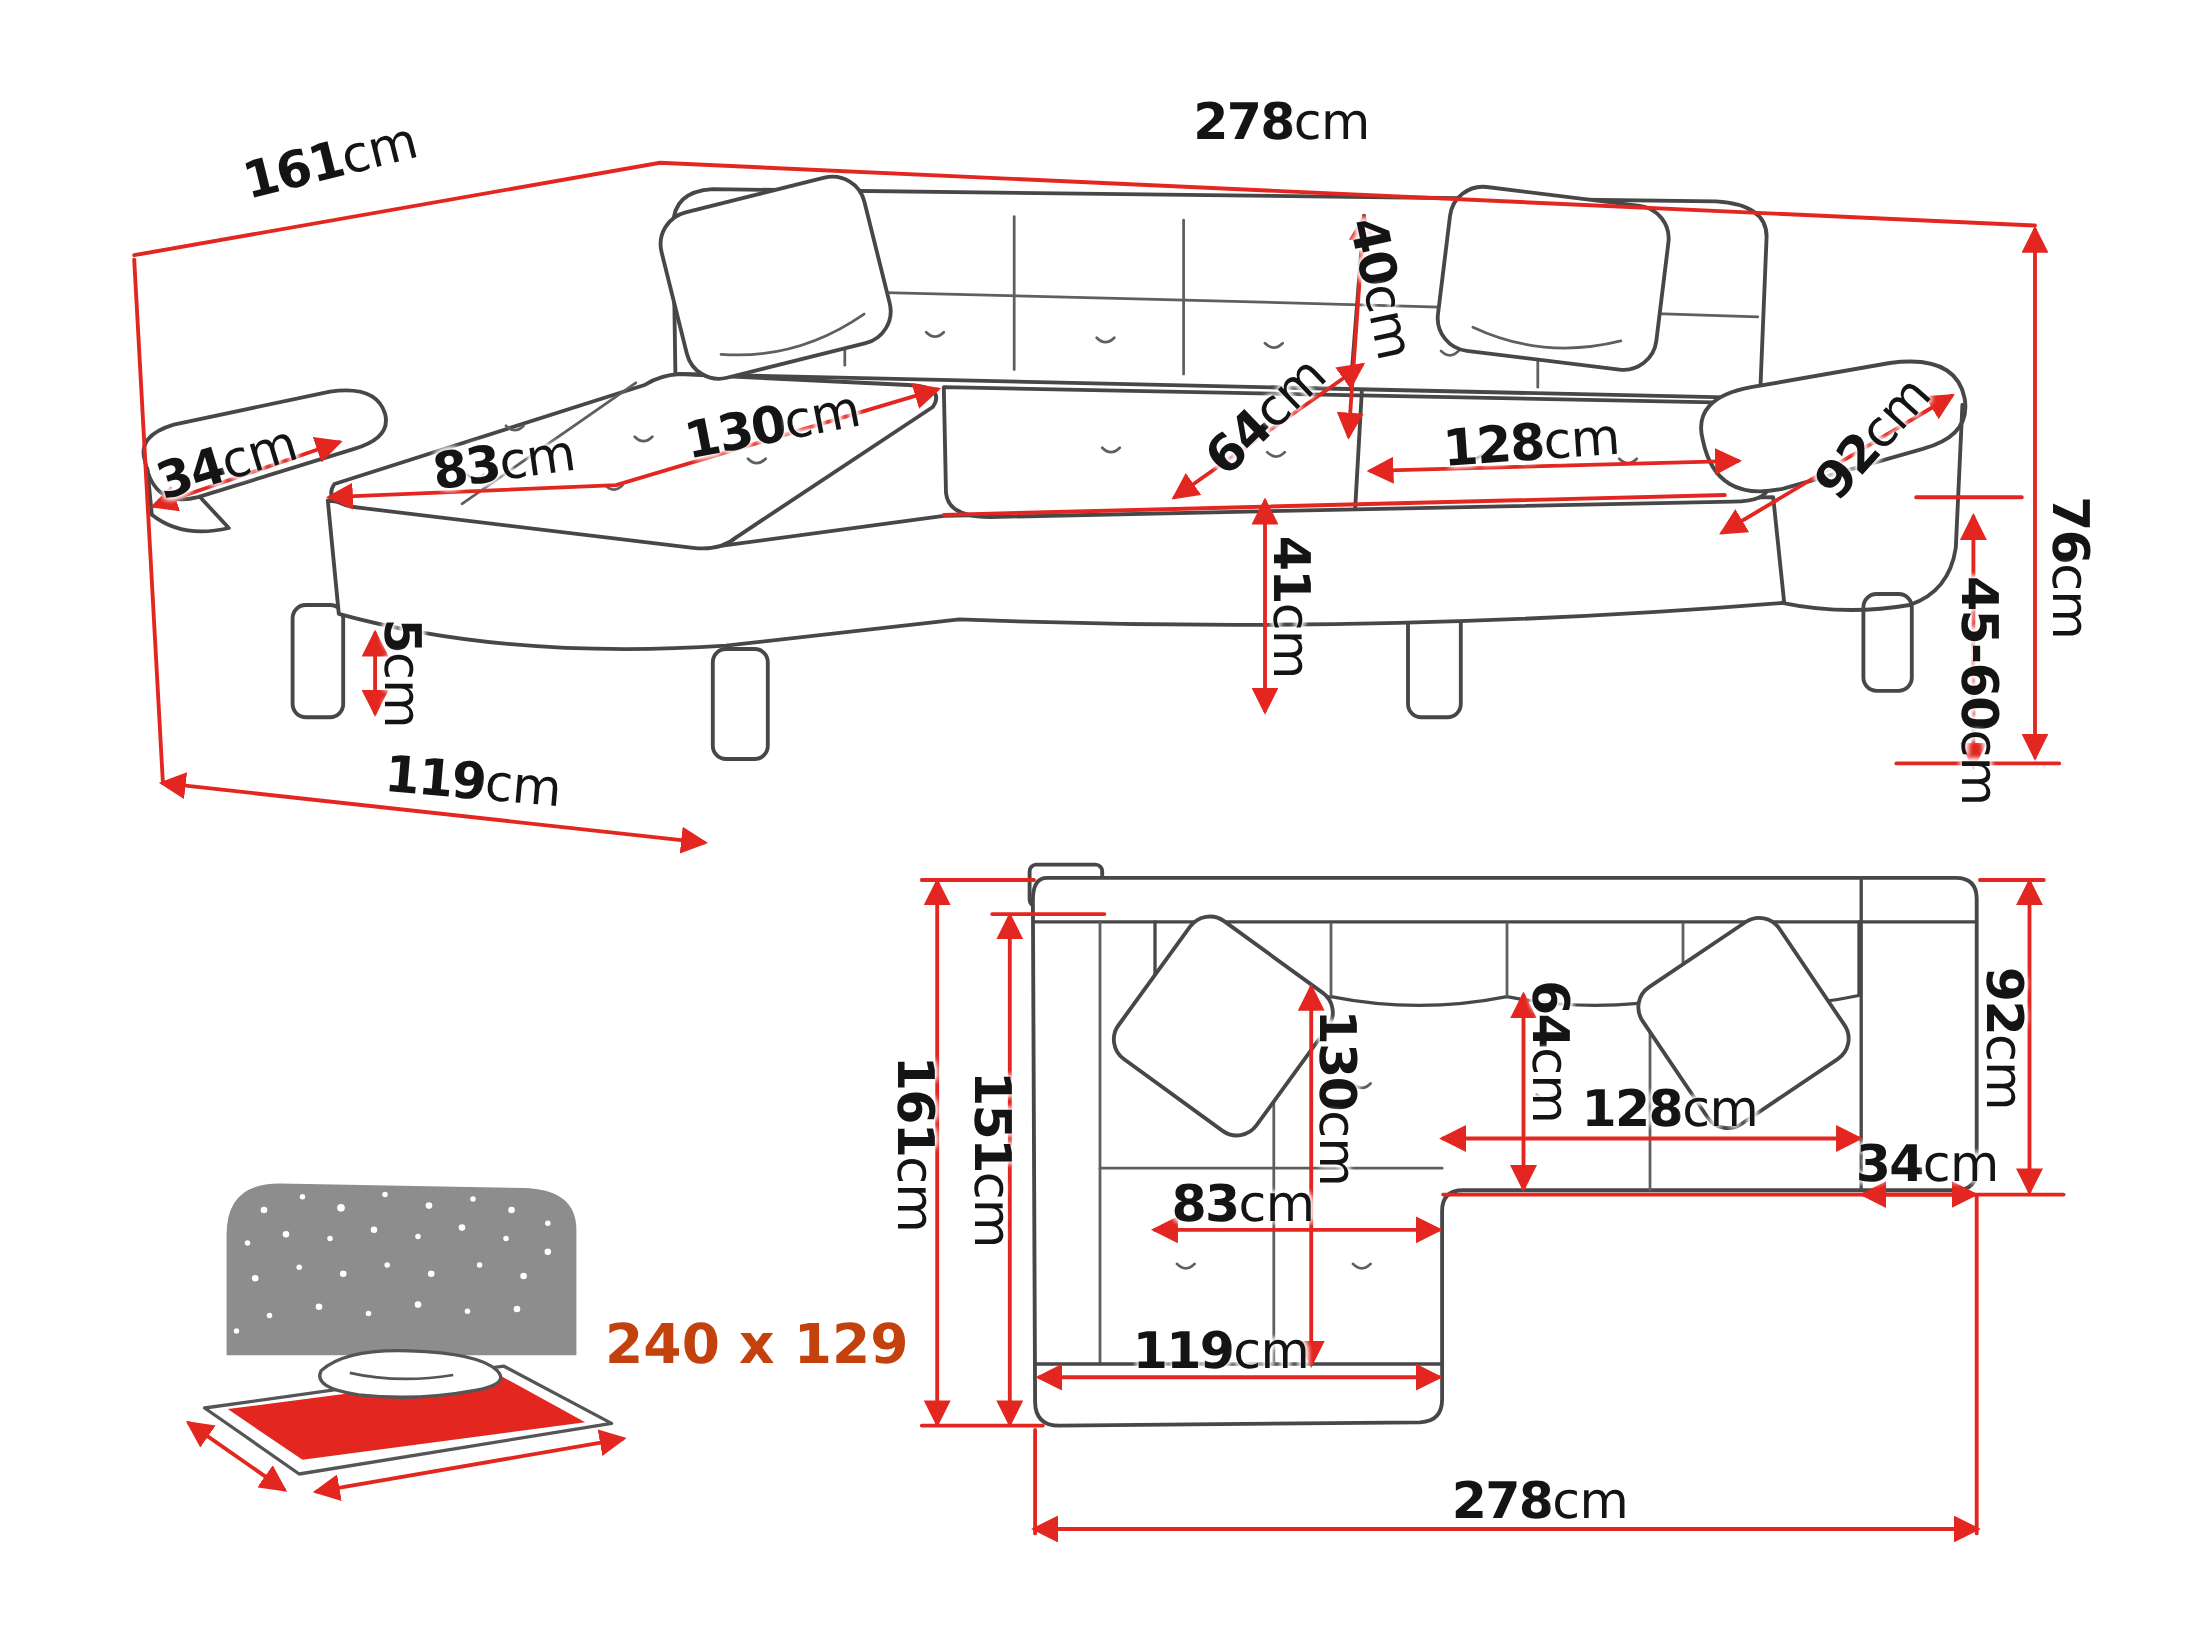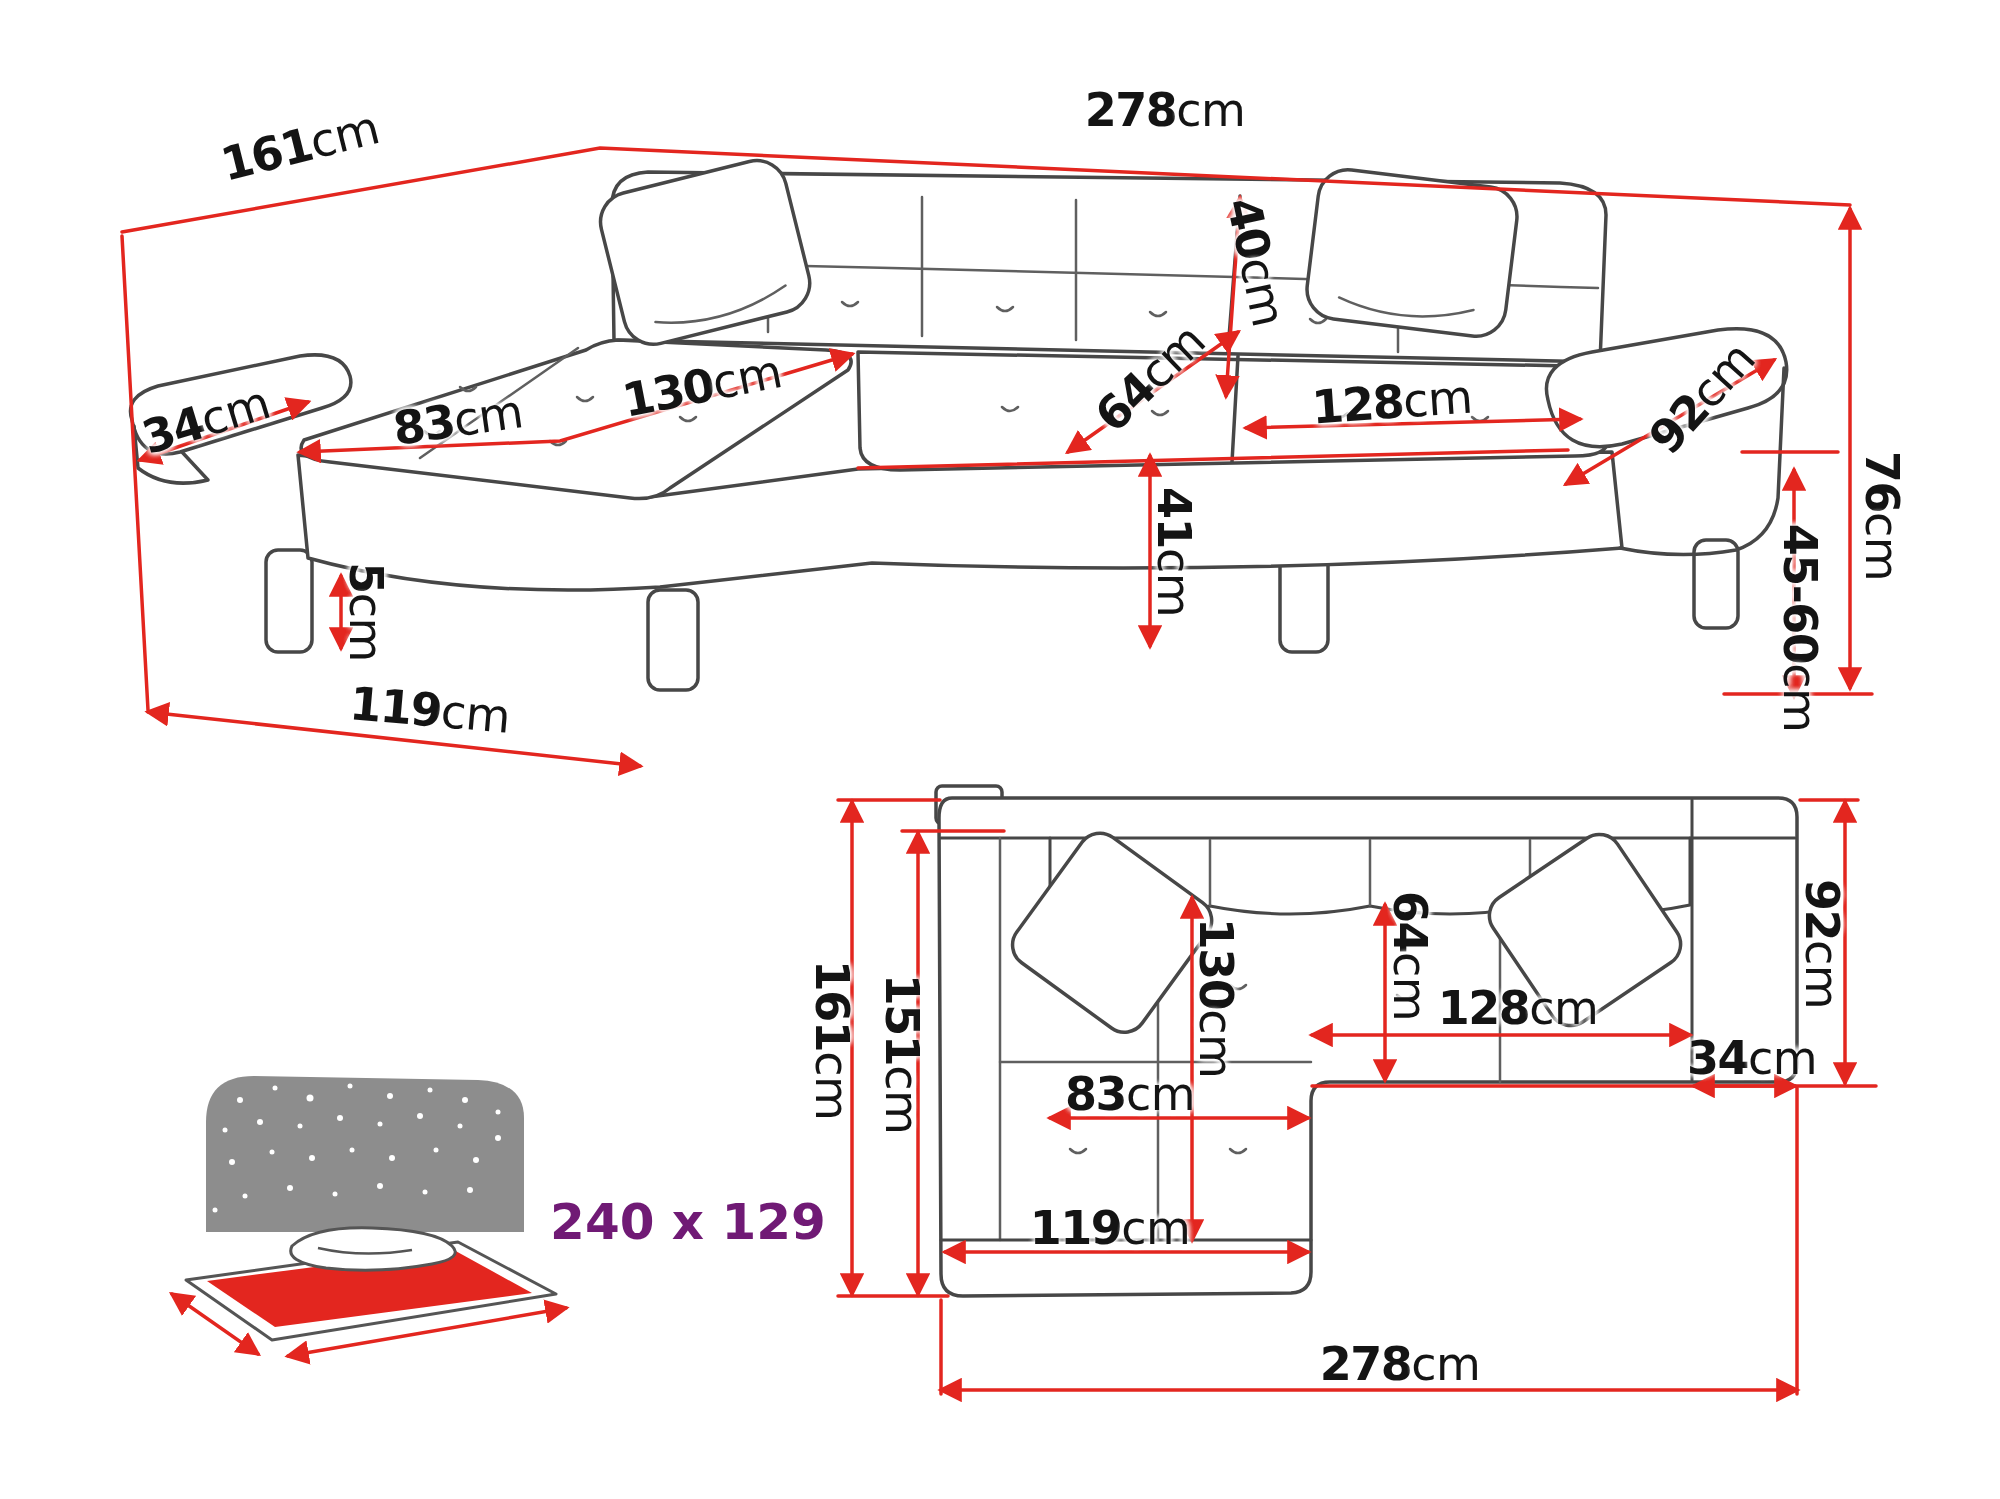--- a/index.html
+++ b/index.html
@@ -5,21 +5,21 @@
   *{box-sizing:border-box}
   html,body{margin:0;padding:0;background:#ffffff}
   #stage{position:relative;width:2000px;height:1499px;background:#fff;overflow:hidden;
          font-family:"DejaVu Sans","Liberation Sans",sans-serif}
   #art{position:absolute;left:0;top:0;width:2000px;height:1499px}
   .label{position:absolute;transform:translate(-50%,-50%) rotate(var(--r,0deg));
          font-weight:700;font-size:46px;color:#141414;white-space:nowrap;
          letter-spacing:-1.5px;line-height:1;
          text-shadow:0 0 6px #fff,0 0 6px #fff,0 0 6px #fff,0 0 6px #fff}
   .label .unit{font-weight:400;letter-spacing:-0.5px}
-  .label.bed{color:#701a75;font-size:50px;letter-spacing:0;text-shadow:none}
+  .label.bed{color:#c2410c;font-size:50px;letter-spacing:0;text-shadow:none}
 </style>
 </head>
 <body>
 
 <div id="stage">
 
   <svg id="art" viewBox="0 0 2000 1499">
     <defs>
       <marker id="arr" viewBox="0 0 10 10" refX="8.5" refY="5" markerWidth="7" markerHeight="7" orient="auto-start-reverse">
         <path d="M0,0 L10,5 L0,10 Z" fill="#e3261f"></path>

